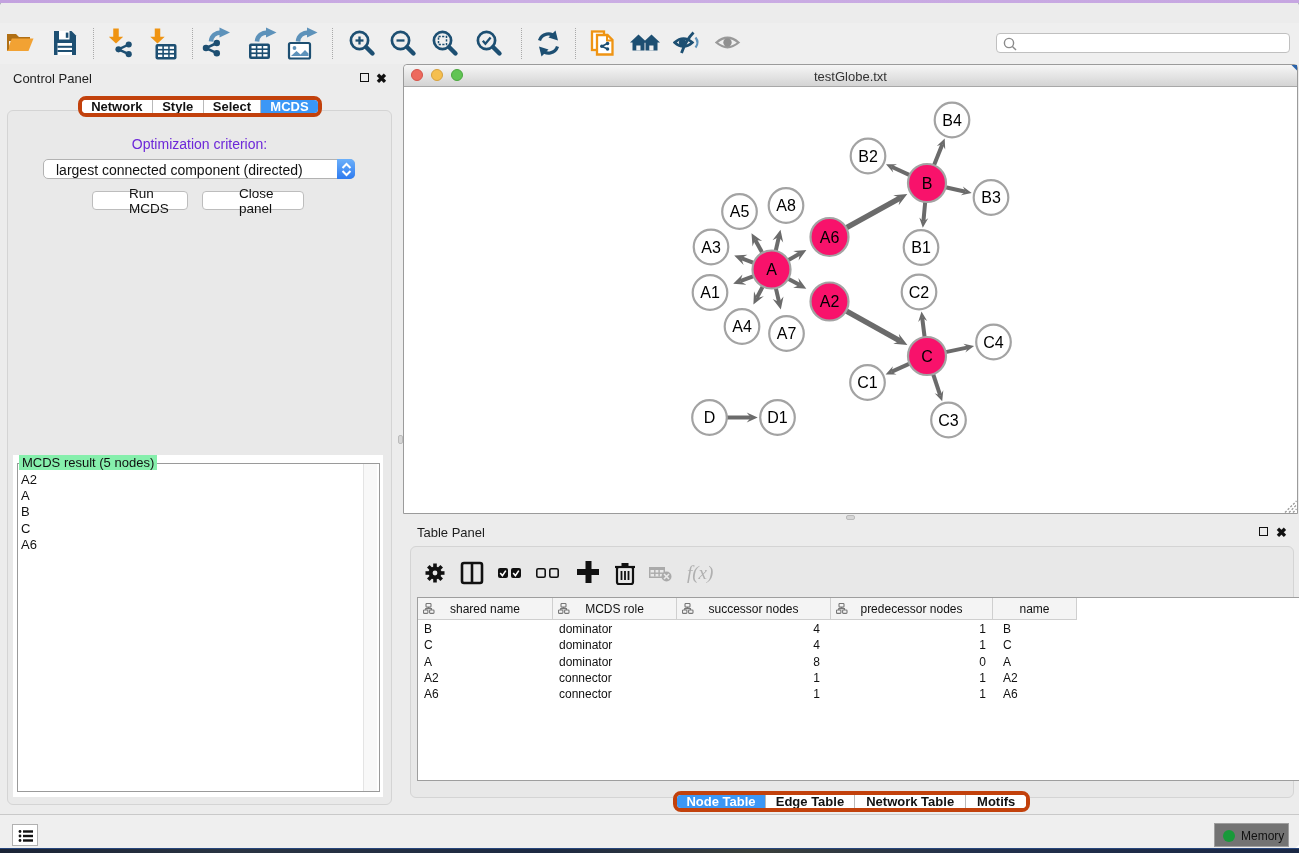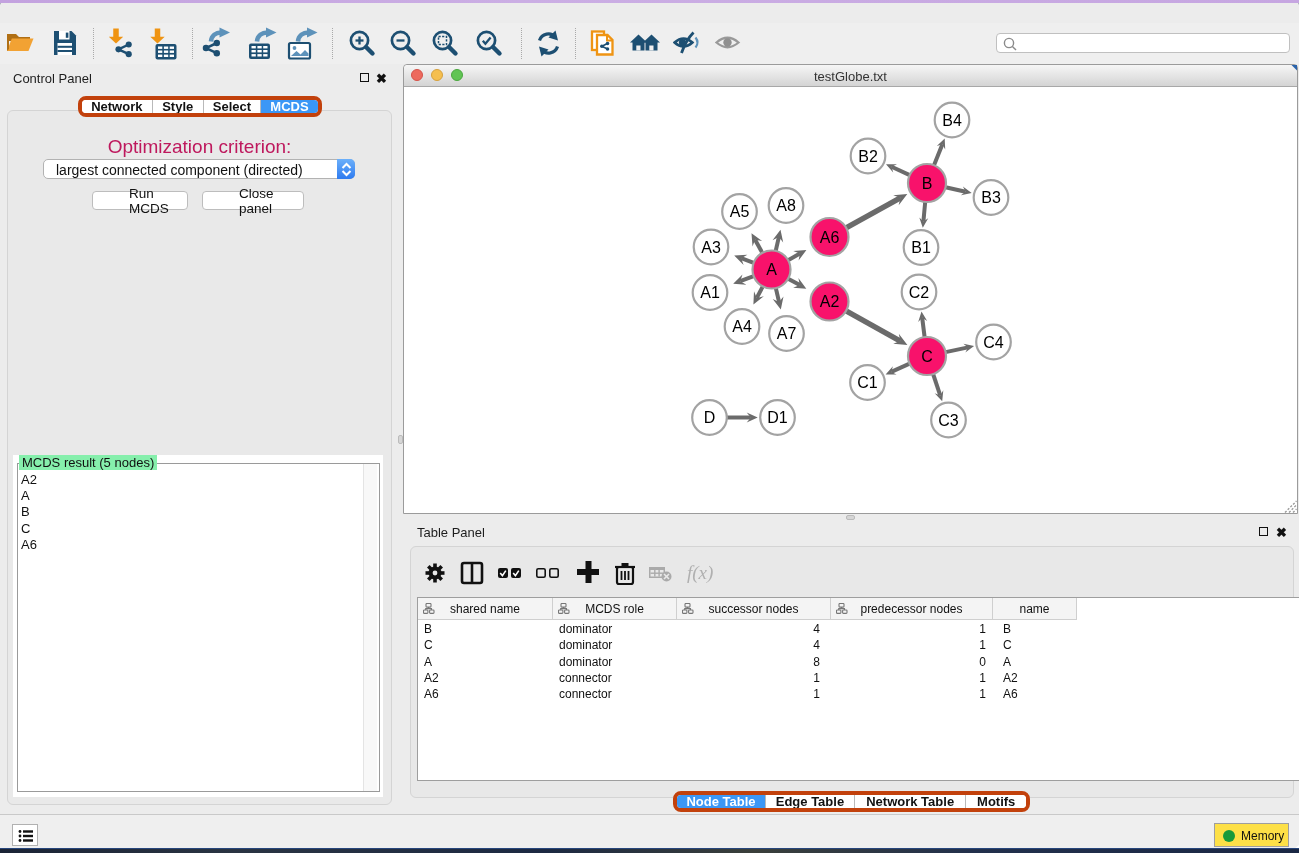--- a/index.html
+++ b/index.html
@@ -24,21 +24,21 @@
   
   #cp-title { left:13px; top:71px; font-size:13px; color:#1d1d1d; }
   .panehdr-float { width:9px; height:9px; border:1.5px solid #111; }
   .panehdr-x { font-size:13px; font-weight:bold; color:#111; }
   #cp-inner { left:7px; top:110px; width:385px; height:695px; background:#e9e9e9; border:1px solid #d4d4d4; border-radius:6px; }
   .tabs { height:21px; display:flex; border:4px solid #c2410c; border-radius:8px; background:#fff; overflow:hidden; }
   .tabs .seg { height:100%; display:flex; align-items:center; justify-content:center; font-size:13px; font-weight:bold; color:#111; border-right:1px solid #b9b9b9; background:#fff; }
   .tabs .seg:last-child { border-right:none; }
   .tabs .sel { background:#3b97f6; color:#fff; }
   #cp-tabs { left:78px; top:96px; width:244px; }
-  #opt-label { left:7px; top:136px; width:385px; text-align:center; font-size:19px; color:#be185d; }
+  #opt-label { left:7px; top:136px; width:385px; text-align:center; font-size:14px; color:#6d28d9; }
   #dropdown { left:43px; top:159px; width:312px; height:20px; background:#fff; border:1px solid #b2b2b2; border-radius:5px; }
   #dropdown .txt { left:12px; top:2px; font-size:14px; color:#111; }
   #dropdown .step { right:-1px; top:-1px; width:18px; height:20px; background:linear-gradient(#6cb0fa,#2e7bf0); border-radius:0 5px 5px 0; }
   .btn { height:19px; background:#fff; border:1px solid #bdbdbd; border-radius:4px; font-size:13.5px; color:#111; display:flex; align-items:center; justify-content:center;padding-left:36px; }
   #btn-run { left:92px; top:191px; width:96px; }
   #btn-close { left:202px; top:191px; width:102px; }
   #mcds-box { left:13px; top:455px; width:370px; height:342px; background:#fff; }
   #mcds-group { left:4px; top:8px; width:363px; height:329px; border:1px solid #9a9a9a; }
   #mcds-label { left:6px; top:0px; background:#86efac; padding:0 3px; font-size:13px; color:#111; }
   #mcds-list { left:8px; top:17px; font-size:13px; color:#111; line-height:16.2px; }
@@ -54,21 +54,21 @@
   
   #tp-title { left:417px; top:525px; font-size:13px; color:#1d1d1d; }
   #tp-inner { left:410px; top:546px; width:884px; height:252px; background:#e8e8e8; border:1px solid #d4d4d4; border-radius:6px; }
   #table { left:417px; top:597px; width:994px; height:184px; background:#fff; border:1px solid #9e9e9e; }
   .th { top:0; height:22px; background:#f4f4f4; border-right:1px solid #cfcfcf; border-bottom:1px solid #cfcfcf; font-size:12px; color:#111; display:flex; align-items:center; justify-content:center; }
   .trow { font-size:12px; color:#111; }
   #bottom-tabs { left:673px; top:791px; width:357px; }
   
   #statusbar { left:0; top:814px; width:1299px; height:34px; background:#efefef; border-top:1px solid #c9c9c9; }
   #list-btn { left:12px; top:9px; width:26px; height:22px; background:#fff; border:1px solid #b1b1b1; }
-  #mem-btn { left:1214px; top:8px; width:75px; height:24px; background:#fde047; border:1px solid #9e9e9e; font-size:12px; color:#111; }
+  #mem-btn { left:1214px; top:8px; width:75px; height:24px; background:#737373; border:1px solid #9e9e9e; font-size:12px; color:#111; }
   #mem-btn .dot { left:8px; top:6px; width:12px; height:12px; border-radius:50%; background:#189a3a; }
   #mem-btn .lbl { left:26px; top:5px; }
 </style>
 </head>
 <body>
 <div id="app" class="abs">
 
 
   <div id="toolbar" class="abs">
     <div id="tb-icons">

